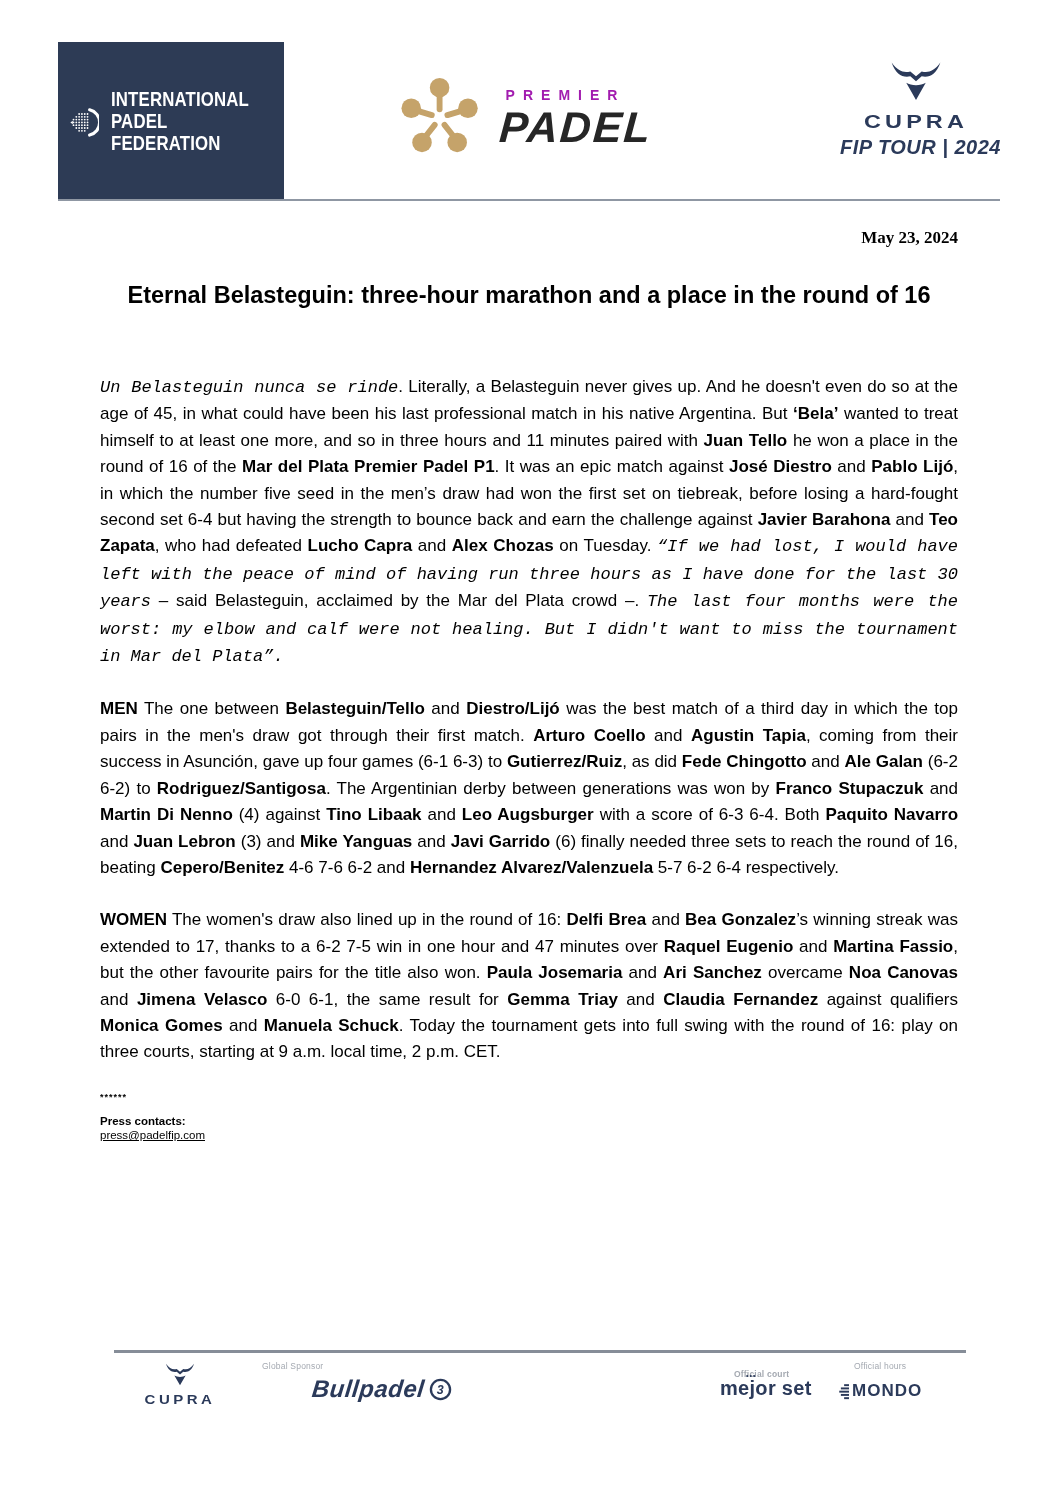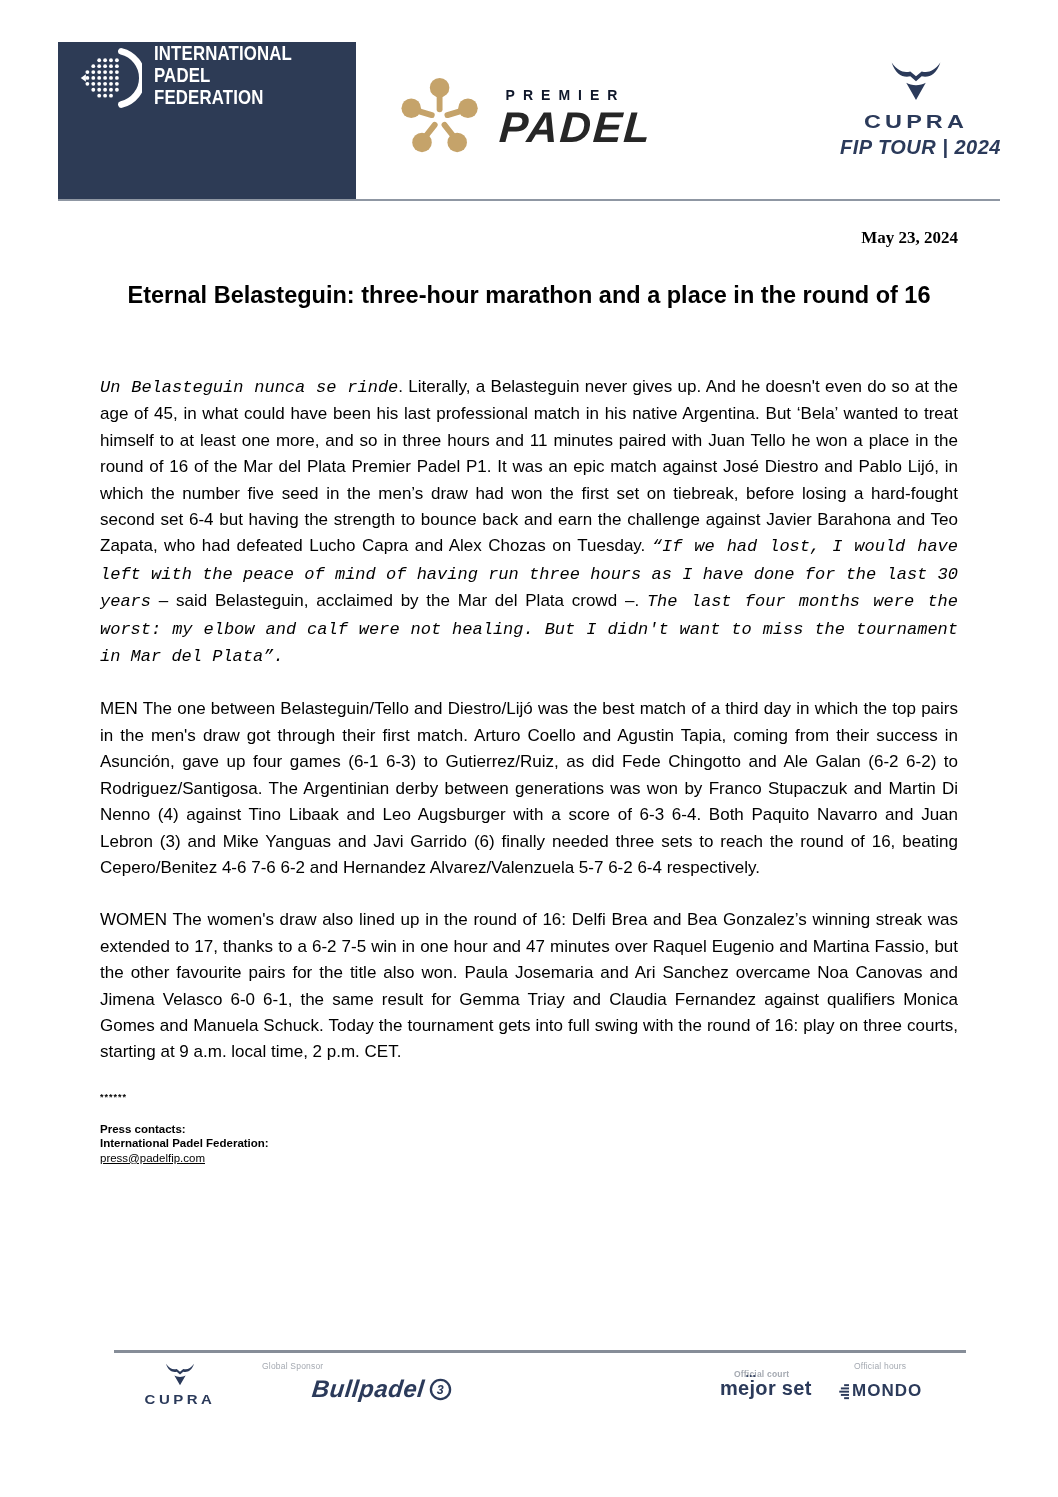--- a/index.html
+++ b/index.html
@@ -11,37 +11,37 @@
     font-family:"Liberation Sans","DejaVu Sans",sans-serif;
     color:#000;
     overflow:hidden;
   }
   
   .masthead{
     position:absolute;top:42px;left:58px;right:58px;height:157px;
     border-bottom:2px solid #8f97a3;
   }
   .ipf-box{
-    position:absolute;left:0;top:0;width:298px;height:100%;
+    position:absolute;left:0;top:0;width:226px;height:100%;
     background:#2d3b55;
-    display:flex;justify-content:flex-start;
-    padding-left:22px;box-sizing:border-box;gap:12px;
+    display:flex;align-items:center;justify-content:flex-start;
+    padding-left:12px;box-sizing:border-box;gap:12px;
   }
   .ipf-text{
     color:#fff;font-weight:bold;font-size:21px;line-height:22px;
     letter-spacing:.2px;transform:scaleX(.8);transform-origin:left center;
     white-space:nowrap;
   }
   .pp-group{
     position:absolute;left:50%;top:32px;transform:translateX(-52%);
     display:flex;align-items:center;gap:16px;
   }
   .pp-text{display:flex;flex-direction:column;}
   .pp-top{
-    font-size:14px;font-weight:bold;letter-spacing:8px;color:#0f172a;
+    font-size:14px;font-weight:bold;letter-spacing:8px;color:#a21caf;
     margin-left:6px;margin-bottom:2px;
   }
   .pp-bottom{
     font-size:43px;font-weight:800;font-style:italic;color:#262626;
     letter-spacing:2px;transform:skewX(-4deg);line-height:44px;
   }
   .cupra-group{
     position:absolute;right:8px;top:20px;width:152px;text-align:center;color:#2b3a5a;
   }
   .cupra-word{
@@ -58,26 +58,26 @@
     font-family:"Liberation Serif","DejaVu Serif",serif;
     font-weight:bold;font-size:17px;
   }
   .title-block{position:absolute;top:280px;left:0;right:0;text-align:center;}
   .title-block div{font-size:23.5px;font-weight:bold;line-height:31px;}
   
   .body-col{position:absolute;top:374px;left:100px;width:858px;}
   .body-col p{
     margin:0 0 26px 0;font-size:17px;line-height:26.4px;text-align:justify;
   }
-  .b{font-weight:normal;margin-top:32px;}
+  .b{font-weight:bold;margin-top:32px;}
   .i{font-style:italic;font-family:Liberation Mono, monospace;}
   
   .press{margin-top:0;}
   .sep{font-size:9px;font-weight:bold;letter-spacing:1px;}
-  .press-lines{margin-top:20px;font-size:11.5px;line-height:14.5px;}
+  .press-lines{margin-top:12px;font-size:11.5px;line-height:14.5px;}
   .press-lines .hd{font-weight:bold;}
   .press-email{color:#000;text-decoration:underline;font-size:11.5px;}
   
   .footer{
     position:absolute;left:114px;top:1350px;width:852px;height:110px;
     border-top:3px solid #868d98;color:#2b3a5a;
   }
   .f-label{position:absolute;font-size:8.5px;color:#a4a9b1;letter-spacing:.2px;}
   .cupra-footer{position:absolute;left:16px;top:10px;width:100px;text-align:center;}
   .cupra-footer .word{font-size:15px;font-weight:bold;letter-spacing:3.5px;transform:scale(1.0,.85);}
@@ -186,21 +186,20 @@
 
   <div class="body-col">
     <p><span class="i">Un Belasteguin nunca se rinde</span><span>. Literally, a Belasteguin never gives up. And he doesn't even do so at the age of 45, in what could have been his last professional match in his native Argentina. But </span><span class="b">‘Bela’</span><span> wanted to treat himself to at least one more, and so in three hours and 11 minutes paired with </span><span class="b">Juan Tello</span><span> he won a place in the round of 16 of the </span><span class="b">Mar del Plata Premier Padel P1</span><span>. It was an epic match against </span><span class="b">José Diestro</span><span> and </span><span class="b">Pablo Lijó</span><span>, in which the number five seed in the men’s draw had won the first set on tiebreak, before losing a hard-fought second set 6-4 but having the strength to bounce back and earn the challenge against </span><span class="b">Javier Barahona</span><span> and </span><span class="b">Teo Zapata</span><span>, who had defeated </span><span class="b">Lucho Capra</span><span> and </span><span class="b">Alex Chozas</span><span> on Tuesday. </span><span class="i">“If we had lost, I would have left with the peace of mind of having run three hours as I have done for the last 30 years</span><span> – said Belasteguin, acclaimed by the Mar del Plata crowd –. </span><span class="i">The last four months were the worst: my elbow and calf were not healing. But I didn't want to miss the tournament in Mar del Plata”.</span></p>
     <p><span class="b">MEN</span><span> The one between </span><span class="b">Belasteguin/Tello</span><span> and </span><span class="b">Diestro/Lijó</span><span> was the best match of a third day in which the top pairs in the men's draw got through their first match. </span><span class="b">Arturo Coello</span><span> and </span><span class="b">Agustin Tapia</span><span>, coming from their success in Asunción, gave up four games (6-1 6-3) to </span><span class="b">Gutierrez/Ruiz</span><span>, as did </span><span class="b">Fede Chingotto</span><span> and </span><span class="b">Ale Galan</span><span> (6-2 6-2) to </span><span class="b">Rodriguez/Santigosa</span><span>. The Argentinian derby between generations was won by </span><span class="b">Franco Stupaczuk</span><span> and </span><span class="b">Martin Di Nenno</span><span> (4) against </span><span class="b">Tino Libaak</span><span> and </span><span class="b">Leo Augsburger</span><span> with a score of 6-3 6-4. Both </span><span class="b">Paquito Navarro</span><span> and </span><span class="b">Juan Lebron</span><span> (3) and </span><span class="b">Mike Yanguas</span><span> and </span><span class="b">Javi Garrido</span><span> (6) finally needed three sets to reach the round of 16, beating </span><span class="b">Cepero/Benitez</span><span> 4-6 7-6 6-2 and </span><span class="b">Hernandez Alvarez/Valenzuela</span><span> 5-7 6-2 6-4 respectively.</span></p>
     <p><span class="b">WOMEN</span><span> The women's draw also lined up in the round of 16: </span><span class="b">Delfi Brea</span><span> and </span><span class="b">Bea Gonzalez</span><span>’s winning streak was extended to 17, thanks to a 6-2 7-5 win in one hour and 47 minutes over </span><span class="b">Raquel Eugenio</span><span> and </span><span class="b">Martina Fassio</span><span>, but the other favourite pairs for the title also won. </span><span class="b">Paula Josemaria</span><span> and </span><span class="b">Ari Sanchez</span><span> overcame </span><span class="b">Noa Canovas</span><span> and </span><span class="b">Jimena Velasco</span><span> 6-0 6-1, the same result for </span><span class="b">Gemma Triay</span><span> and </span><span class="b">Claudia Fernandez</span><span> against qualifiers </span><span class="b">Monica Gomes</span><span> and </span><span class="b">Manuela Schuck</span><span>. Today the tournament gets into full swing with the round of 16: play on three courts, starting at 9 a.m. local time, 2 p.m. CET.</span></p>
 
     <div class="press">
       <div class="sep">******</div>
       <div class="press-lines">
         <div class="hd">Press contacts:</div>
-        <div class="hd">International Padel Federation:</div>
         <a class="press-email" href="#">press@padelfip.com</a>
       </div>
     </div>
   </div>
 
   <footer class="footer">
 
     <div class="cupra-footer">
       <svg width="30" height="24" viewBox="0 0 64 48" aria-hidden="true">
         <path fill="#2b3a5a" d="M2,0 C10,11 17,13 25,11 L32,17 L39,11 C47,13 54,11 62,0 C57,15 48,19 39,17 L32,23 L25,17 C16,19 7,15 2,0 Z"></path>

